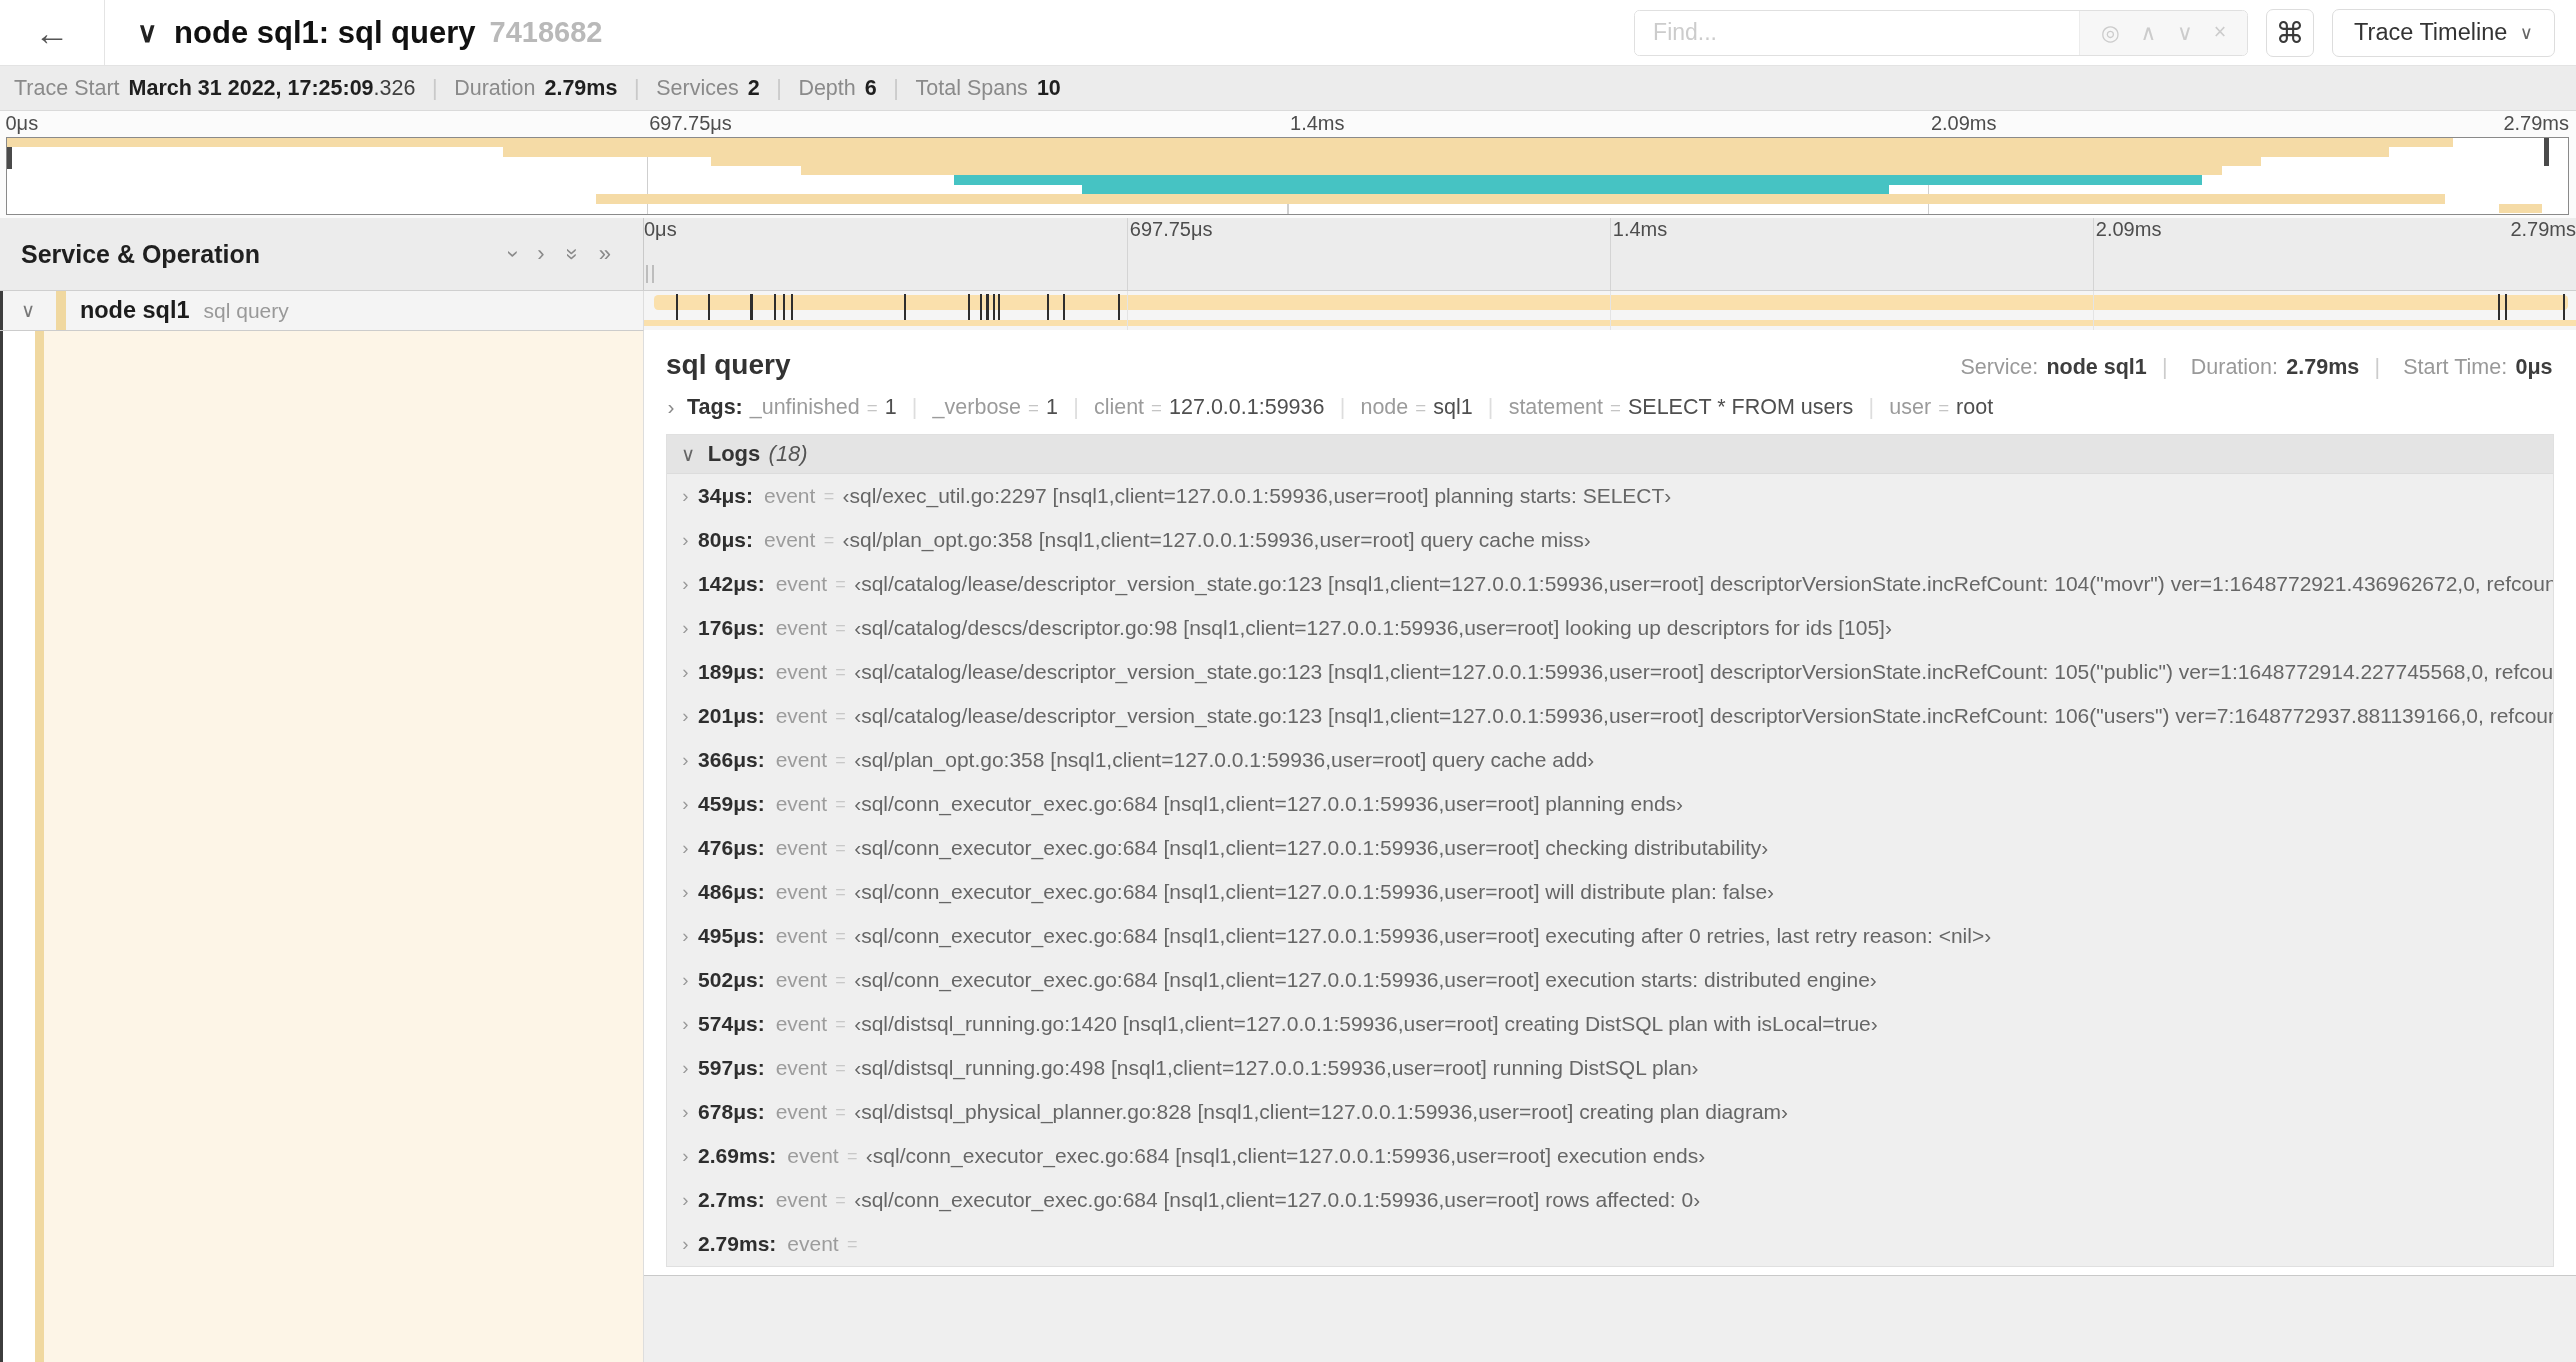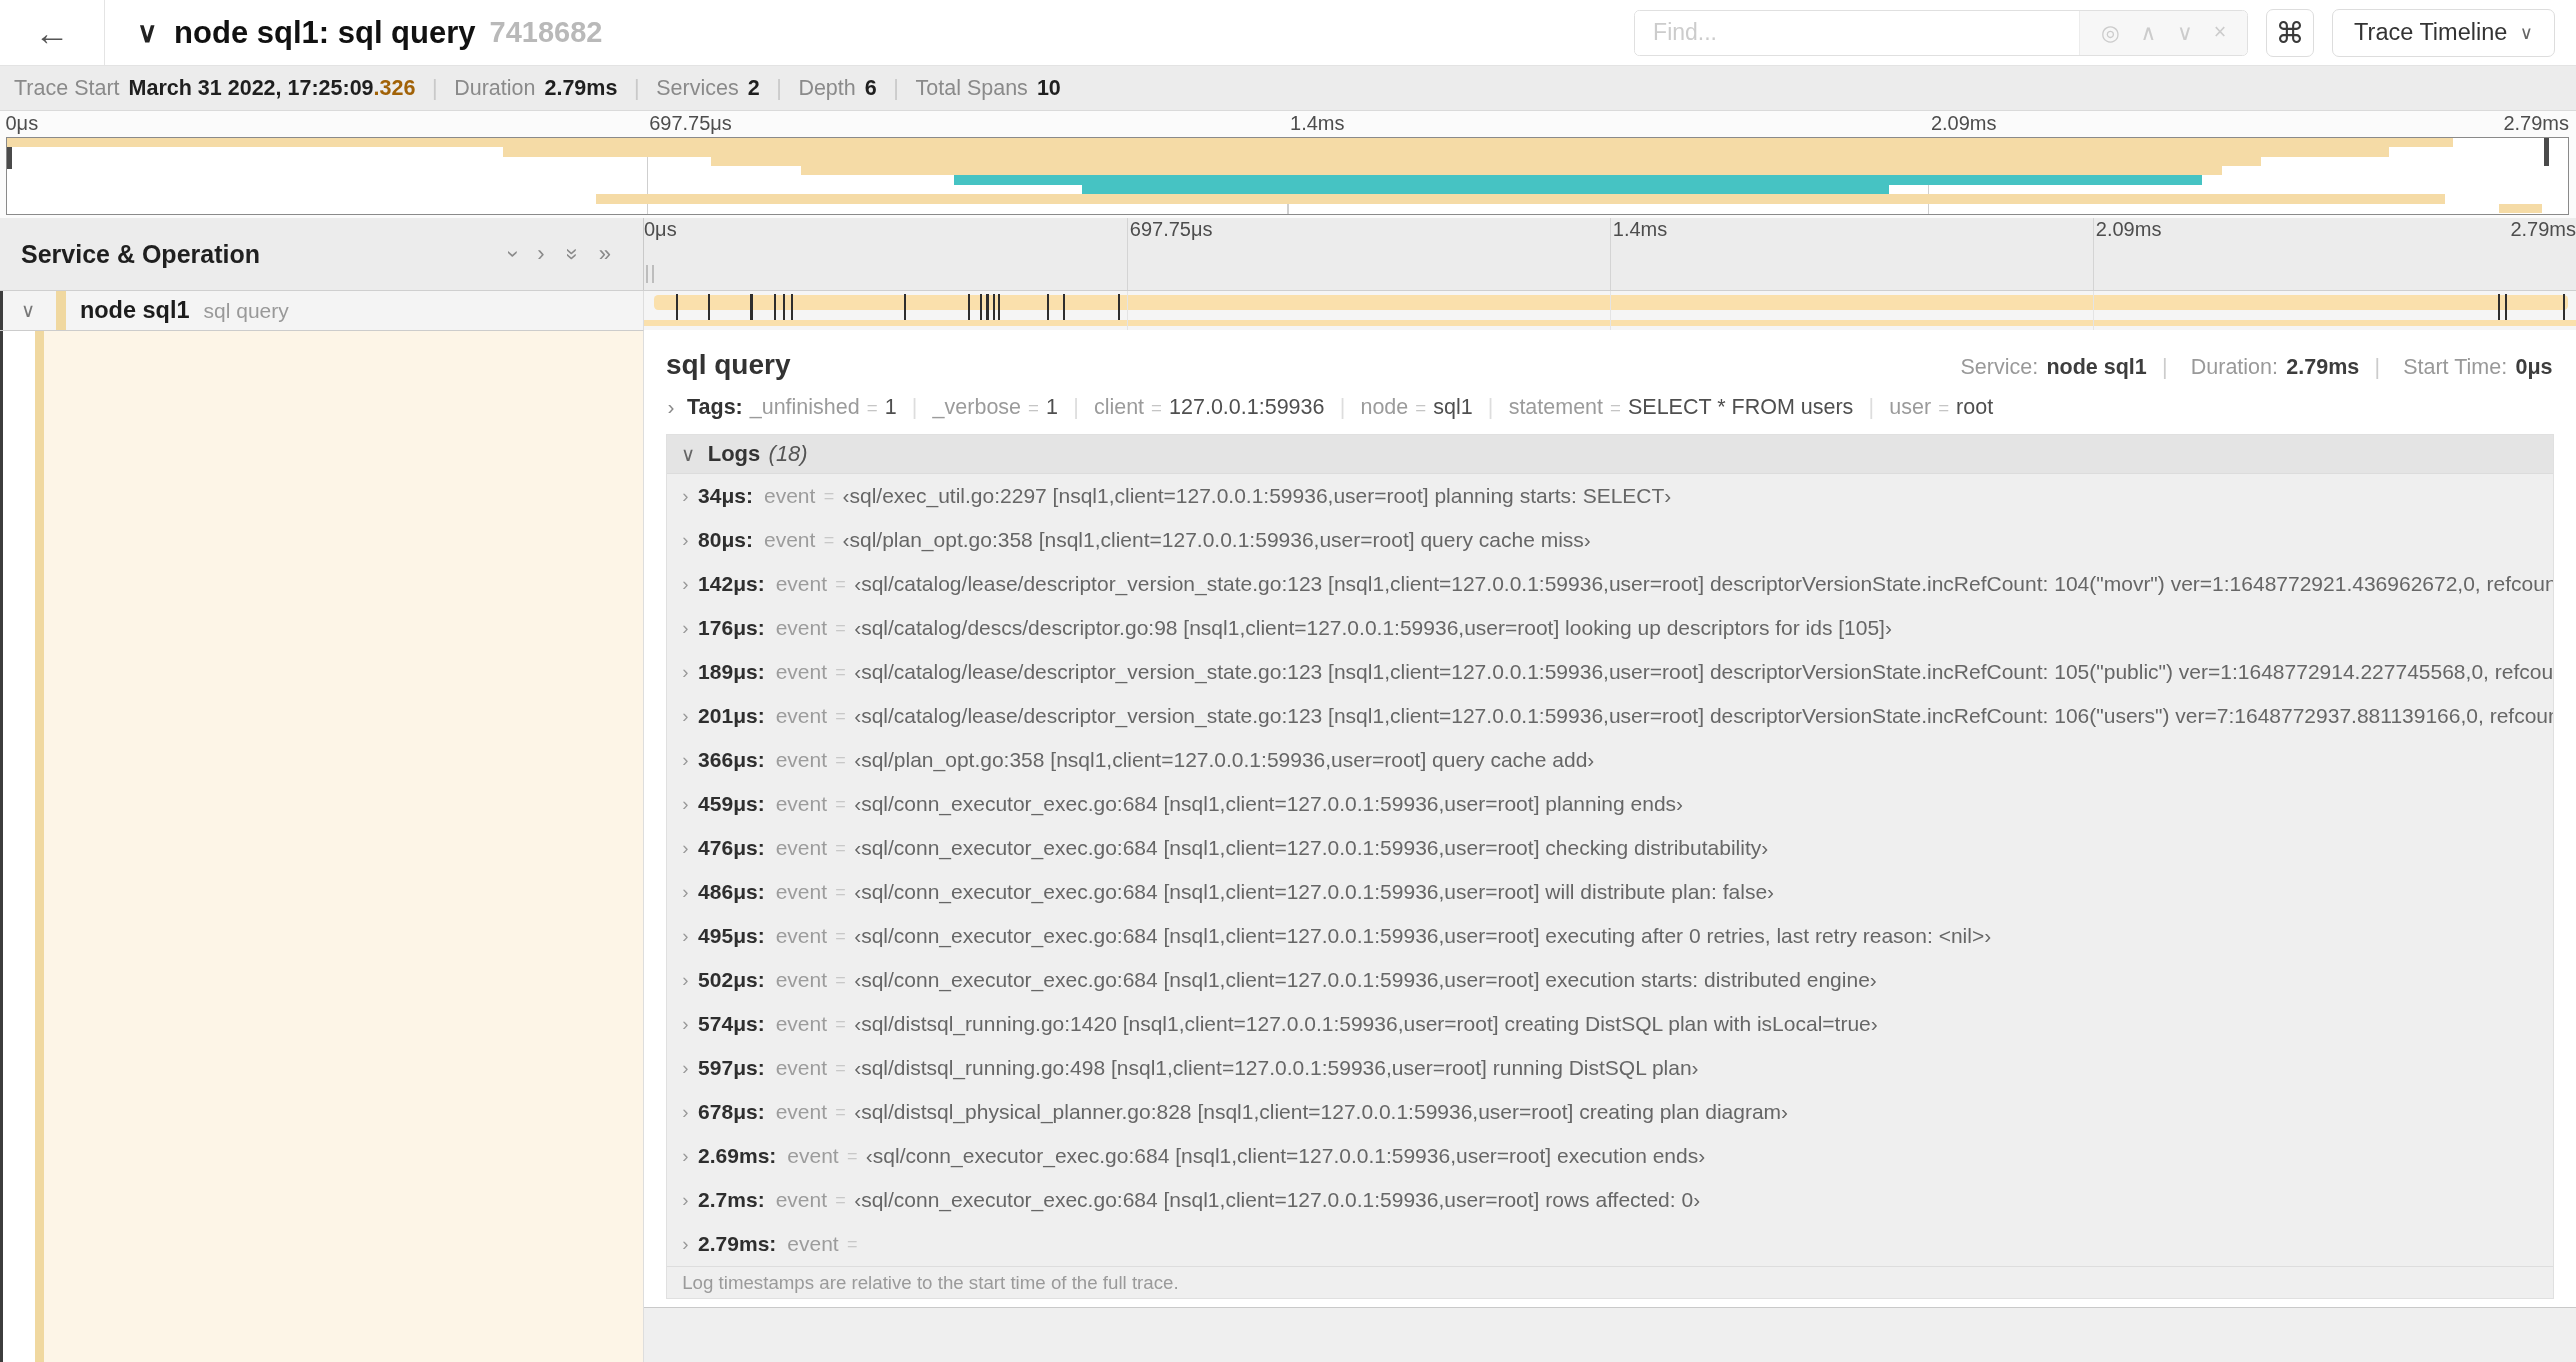--- a/index.html
+++ b/index.html
@@ -22,21 +22,21 @@
   .kbd-btn { width:48px; height:48px; border:0.7px solid #ddd; border-radius:7px; background:#fff; display:flex; align-items:center; justify-content:center; font-size:29px; color:#3a3a3a; cursor:pointer; }
   .view-btn { height:48px; border:0.7px solid #ddd; border-radius:7px; background:#fff; display:flex; align-items:center; gap:12.5px; padding:0 21px; font-size:23.5px; color:#333; cursor:pointer; white-space:nowrap; }
   .view-btn .vb-chev { font-size:18px; color:#666; }
 
   
   .summary { height:45px; background:#ececec; border-bottom:0.7px solid #dadada; display:flex; align-items:center; padding-left:14px; font-size:21.5px; flex:none; }
   .sum-item { display:flex; align-items:baseline; white-space:nowrap; }
   .sum-item + .sum-item::before { content:"|"; color:#c9c9c9; margin:0 16.6px; }
   .sum-label { color:#8a8a8a; margin-right:9px; }
   .sum-value { color:#1f1f1f; font-weight:700; }
-  .sum-suffix { color:#a16207; font-weight:700;text-align:center; }
+  .sum-suffix { color:#404040; font-weight:400;text-align:center; }
 
   
   .minimap { height:107px; position:relative; background:#fbfbfb; flex:none; }
   .mm-ticks { position:absolute; top:1.4px; left:5.5px; right:7px; height:23.5px; font-size:20px; color:#4d4d4d; }
   .tick-label { position:absolute; top:0; white-space:nowrap; }
   .mm-canvas { position:absolute; left:5.5px; right:7px; top:26px; bottom:3.5px; border:1.4px solid #8a8a8a; background:#fff; }
   .vline { position:absolute; top:0; bottom:0; width:1.4px; background:#cfcfcf; }
   .stripe { position:absolute; height:12.4%; }
   .mm-handle-l { position:absolute; left:0.7px; top:0; width:4.8px; height:30.5px; background:#4a4a4a; }
   .mm-handle-r { position:absolute; right:19.4px; top:0; width:4.8px; height:28px; background:#4a4a4a; }
@@ -434,19 +434,18 @@
                 <span class="lr-eq">=</span>
                 <span class="lr-value">‹sql/conn_executor_exec.go:684 [nsql1,client=127.0.0.1:59936,user=root] rows affected: 0›</span>
               </div>
               <div class="log-row">
                 <span class="lr-chevron">›</span>
                 <span class="lr-time">2.79ms:</span>
                 <span class="lr-field">event</span>
                 <span class="lr-eq">=</span>
               </div>
             </div>
-          <div class="logs-foot">Log timestamps are relative to the start time of the full trace.</div>
         </div>
       </div>
     </div>
   </div>
 </div>
 
 
 </body></html>

